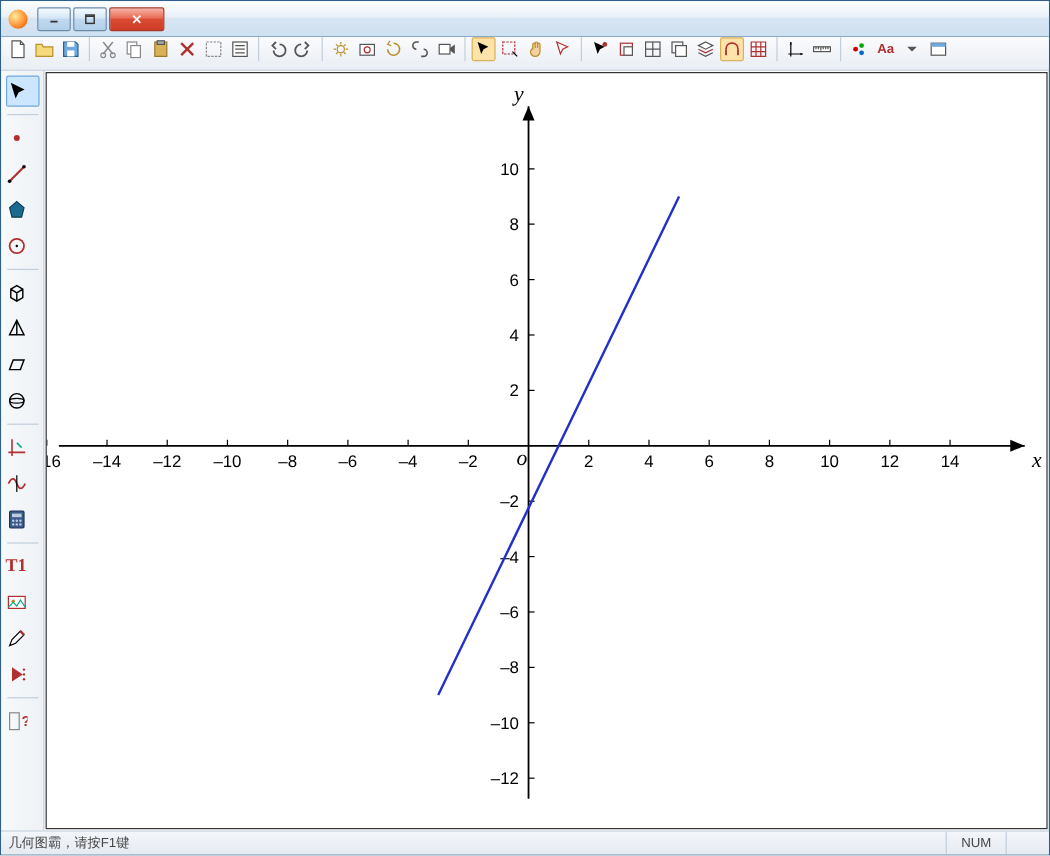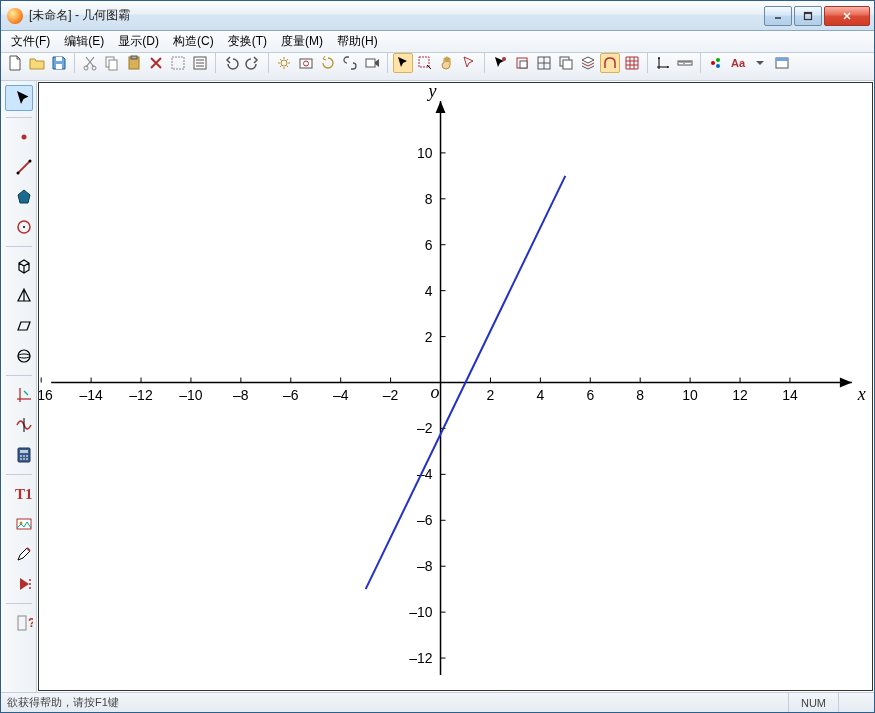--- a/index.html
+++ b/index.html
@@ -21,42 +21,41 @@
 
 .toolbar { height: 28px; background: linear-gradient(to bottom,#fafbfd,#e9eef4); border-bottom:1px solid #c2cedb; display:flex; align-items:flex-start; padding:0 4px; gap:2px; }
 .toolbar .sep { width:1px; height:20px; background:#c2cedb; margin:0 3px; }
 .tb-btn { width:20px; height:20px; display:flex; align-items:center; justify-content:center; cursor:pointer; border-radius:2px; }
 .tb-btn svg { width:16px; height:16px; }
 .tb-btn.selected { background:#ffe3a8; border:1px solid #d9b156; }
 .tb-text { font-size:11px; color:#b03030; font-weight:bold; }
 
 .content { flex:1; display:flex; overflow:hidden; }
 .sidebar { width:36px; background: linear-gradient(to right,#f7f9fb,#eef2f6); border-right:1px solid #c2cedb; display:flex; flex-direction:column; align-items:center; padding:4px 0; gap:4px; }
-.side-btn { width:28px; height:26px; display:flex; align-items:center; justify-content:flex-end; cursor:pointer; border-radius:2px; }
+.side-btn { width:28px; height:26px; display:flex; align-items:center; justify-content:flex-start; cursor:pointer; border-radius:2px; }
 .side-btn.selected { background:#cde6ff; border:1px solid #6fa8dc; }
 .side-btn svg { width:18px; height:18px; }
 .side-sep { width:26px; height:1px; background:#c2cedb; margin:2px 0; }
 
 .canvas { flex:1; position:relative; background:#fff; border:1px solid #333; margin:1px; }
 .canvas svg { width:100%; height:100%; }
 .axis-label { font-family: "Times New Roman", serif; font-style: italic; font-size: 18px; }
 .tick-label { font-family: Arial, sans-serif; font-size: 14px; fill:#000; }
 
 .statusbar { height:20px; background: linear-gradient(to bottom,#f3f6fa,#e5ebf2); border-top:1px solid #c2cedb; display:flex; align-items:center; padding:0 6px; font-size:11px; color:#444; }
 .statusbar .spacer { flex:1; }
 .statusbar .cell { padding:0 12px; border-left:1px solid #c2cedb; height:100%; display:flex; align-items:center; }
 </style>
 </head>
 <body>
 
 <div class="window">
 
   <div class="titlebar">
     <div class="app-icon"></div>
-    <div class="title">[未命名] - 几何图霸</div>
     <div class="win-controls">
       <div class="win-btn">
           <svg viewBox="0 0 10 10">
             <line x1="2" y1="7" x2="8" y2="7" stroke="#333" stroke-width="1.5"></line>
           </svg>
         </div>
       <div class="win-btn max">
           <svg viewBox="0 0 10 10">
             <rect x="1.5" y="1.5" width="7" height="7" fill="none" stroke="#333" stroke-width="1.2"></rect>
             <line x1="1.5" y1="2.5" x2="8.5" y2="2.5" stroke="#333" stroke-width="1.2"></line>
@@ -64,29 +63,20 @@
         </div>
       <div class="win-btn close">
           <svg viewBox="0 0 10 10">
             <line x1="2" y1="2" x2="8" y2="8" stroke="#fff" stroke-width="1.5"></line>
             <line x1="8" y1="2" x2="2" y2="8" stroke="#fff" stroke-width="1.5"></line>
           </svg>
         </div>
     </div>
   </div>
 
-  <div class="menubar">
-    <div class="menu-item">文件(F)</div>
-    <div class="menu-item">编辑(E)</div>
-    <div class="menu-item">显示(D)</div>
-    <div class="menu-item">构造(C)</div>
-    <div class="menu-item">变换(T)</div>
-    <div class="menu-item">度量(M)</div>
-    <div class="menu-item">帮助(H)</div>
-  </div>
 
   <div class="toolbar">
     <div class="tb-btn">
         <svg viewBox="0 0 16 16">
           <path d="M3 1h7l3 3v11H3z" fill="#fff" stroke="#555"></path>
           <path d="M10 1v3h3" fill="none" stroke="#555"></path>
         </svg>
       </div>
     <div class="tb-btn">
         <svg viewBox="0 0 16 16">
@@ -466,19 +456,19 @@
             <text x="818" y="318" class="axis-label">x</text>
             <text x="396" y="14" text-anchor="end" class="axis-label">y</text>
             <text x="390" y="316" class="axis-label" font-style="italic">o</text>
             <path d="M325 507 L525 93" fill="none" stroke="#2030c8" stroke-width="2"></path>
           </g>
       </svg>
     </div>
   </div>
 
   <div class="statusbar">
-    <span>欲获得帮助，请按F1键</span>
+    <span>几何图霸，请按F1键</span>
     <span class="spacer"></span>
     <span class="cell">NUM</span>
     <span class="cell" style="width:30px"></span>
   </div>
 
 </div>
 
 </body></html>

